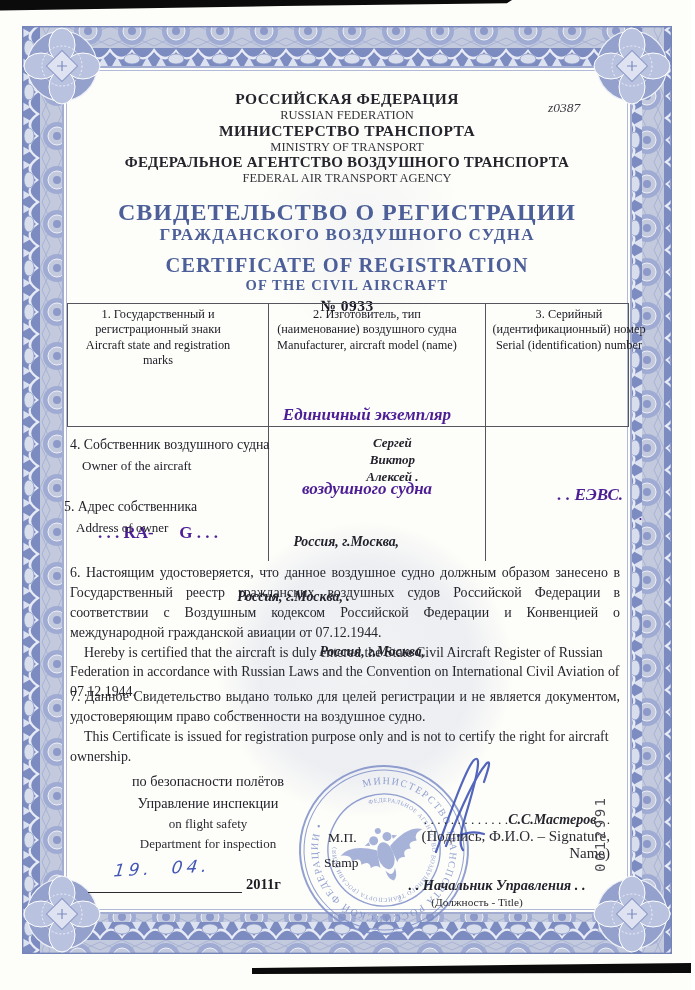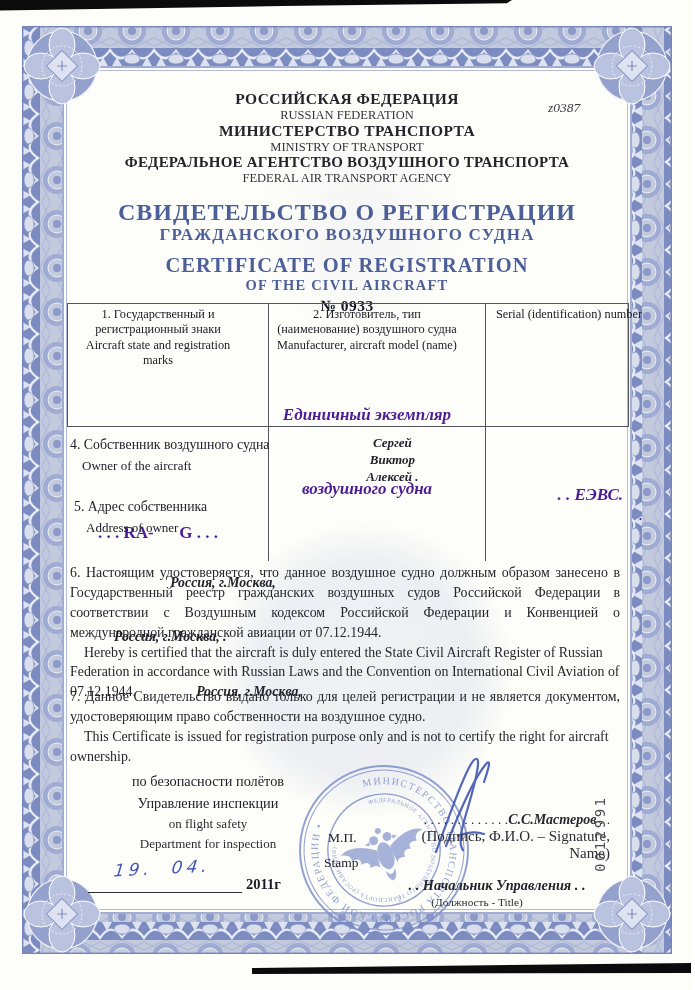--- a/index.html
+++ b/index.html
@@ -47,21 +47,21 @@
   .vb1{margin-bottom:18px;}
   .vb2{font-style:italic;line-height:1.45;margin-bottom:10px;}
   .vb3{font-style:italic;margin-bottom:16px;position:relative;}
   .vb3 .tail{position:absolute;right:4px;font-weight:normal;}
   
   .sec4{left:8px;top:369px;width:556px;display:flex;}
   .sec-label{font-size:13.8px;line-height:1.5;color:#22222c;}
   .sec-label .en{font-size:13px;padding-left:12px;}
   .sec4-vals{margin-left:28px;width:190px;text-align:center;font-weight:bold;font-style:italic;
              font-size:13px;line-height:1.3;color:#23232d;}
-  .sec5{left:12px;top:431px;display:flex;flex-direction:column;}
+  .sec5{left:2px;top:431px;display:flex;}
   .sec5-vals{margin-left:24px;width:250px;font-weight:bold;font-style:italic;font-size:13.8px;
              line-height:1.32;color:#23232d;white-space:pre-wrap;}
   .a1{text-align:center;}
   .a2{text-align:left;padding-left:8px;margin-left:8px;}
   .a3{text-align:center;padding-left:52px;}
   
   .clause{left:8px;top:497px;width:550px;font-size:13.9px;line-height:1.43;color:#26262e;}
   .clause7{top:621px;}
   .clause .ru{text-align:justify;}
   .clause .en{text-indent:14px;text-align:left;}
@@ -208,20 +208,21 @@
           <span>2. Изготовитель, тип (наименование)  воздушного судна</span>
           <span class="en">Manufacturer, aircraft model (name)</span>
         </div>
         <div class="cell-val vb2">
           <div>Единичный экземпляр</div>
           <div>воздушного судна</div>
         </div>
       </div>
       <div class="tcell">
         <div class="cell-hdr">
+          <span>3. Серийный (идентификационный) номер</span>
           <span class="en">Serial (identification) number</span>
         </div>
         <div class="cell-val vb3">
           <span>. . ЕЭВС.</span>
           <span class="tail">.</span>
         </div>
       </div>
     </div>
 
     <div class="abs sec4">

